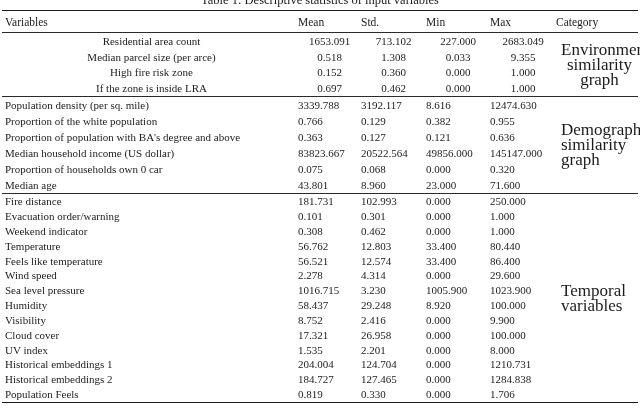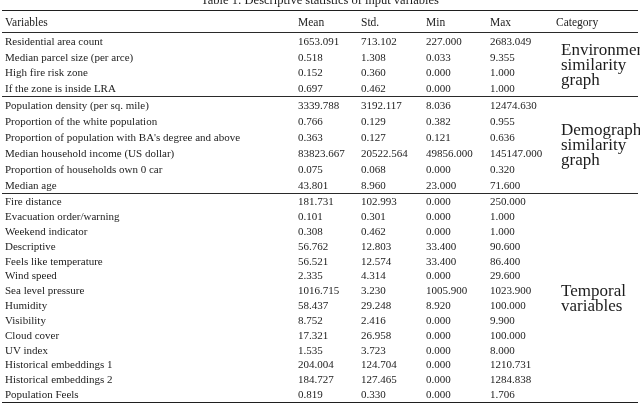--- a/index.html
+++ b/index.html
@@ -46,21 +46,21 @@
     border-bottom: 1.1px solid #2a2a2a;
     font-size: 11.5px;
     padding: 0;
   }
   th.col-var, td.col-var { padding-left: 3px; }
   td {
     padding: 0;
     vertical-align: middle;
     white-space: nowrap;
   }
-  tbody.sec0 td { height: 15.7px; }
+  tbody.sec0 td { height: 15.7px; text-align: center; }
   tbody.sec1 td { height: 16px; }
   tbody.sec2 td { height: 14.85px; }
   tbody + tbody tr:first-child td { border-top: 1.1px solid #2a2a2a; }
   td.col-cat {
     white-space: normal;
     line-height: 15px;
     padding-left: 5px;
     vertical-align: middle;
     font-size: 17px;
   }
@@ -120,21 +120,21 @@
         <td class="col-num">0.462</td>
         <td class="col-num">0.000</td>
         <td class="col-num">1.000</td>
       </tr>
     </tbody>
     <tbody class="sec1">
       <tr>
         <td class="col-var">Population density (per sq. mile)</td>
         <td class="col-num">3339.788</td>
         <td class="col-num">3192.117</td>
-        <td class="col-num">8.036</td>
+        <td class="col-num">8.616</td>
         <td class="col-num">12474.630</td>
         <td class="col-cat" rowspan="6">Demographic similarity graph</td>
       </tr>
       <tr>
         <td class="col-var">Proportion of the white population</td>
         <td class="col-num">0.766</td>
         <td class="col-num">0.129</td>
         <td class="col-num">0.382</td>
         <td class="col-num">0.955</td>
       </tr>
@@ -184,36 +184,36 @@
         <td class="col-num">1.000</td>
       </tr>
       <tr>
         <td class="col-var">Weekend indicator</td>
         <td class="col-num">0.308</td>
         <td class="col-num">0.462</td>
         <td class="col-num">0.000</td>
         <td class="col-num">1.000</td>
       </tr>
       <tr>
-        <td class="col-var">Descriptive</td>
+        <td class="col-var">Temperature</td>
         <td class="col-num">56.762</td>
         <td class="col-num">12.803</td>
         <td class="col-num">33.400</td>
-        <td class="col-num">90.600</td>
+        <td class="col-num">80.440</td>
       </tr>
       <tr>
         <td class="col-var">Feels like temperature</td>
         <td class="col-num">56.521</td>
         <td class="col-num">12.574</td>
         <td class="col-num">33.400</td>
         <td class="col-num">86.400</td>
       </tr>
       <tr>
         <td class="col-var">Wind speed</td>
-        <td class="col-num">2.335</td>
+        <td class="col-num">2.278</td>
         <td class="col-num">4.314</td>
         <td class="col-num">0.000</td>
         <td class="col-num">29.600</td>
       </tr>
       <tr>
         <td class="col-var">Sea level pressure</td>
         <td class="col-num">1016.715</td>
         <td class="col-num">3.230</td>
         <td class="col-num">1005.900</td>
         <td class="col-num">1023.900</td>
@@ -235,21 +235,21 @@
       <tr>
         <td class="col-var">Cloud cover</td>
         <td class="col-num">17.321</td>
         <td class="col-num">26.958</td>
         <td class="col-num">0.000</td>
         <td class="col-num">100.000</td>
       </tr>
       <tr>
         <td class="col-var">UV index</td>
         <td class="col-num">1.535</td>
-        <td class="col-num">3.723</td>
+        <td class="col-num">2.201</td>
         <td class="col-num">0.000</td>
         <td class="col-num">8.000</td>
       </tr>
       <tr>
         <td class="col-var">Historical embeddings 1</td>
         <td class="col-num">204.004</td>
         <td class="col-num">124.704</td>
         <td class="col-num">0.000</td>
         <td class="col-num">1210.731</td>
       </tr>

